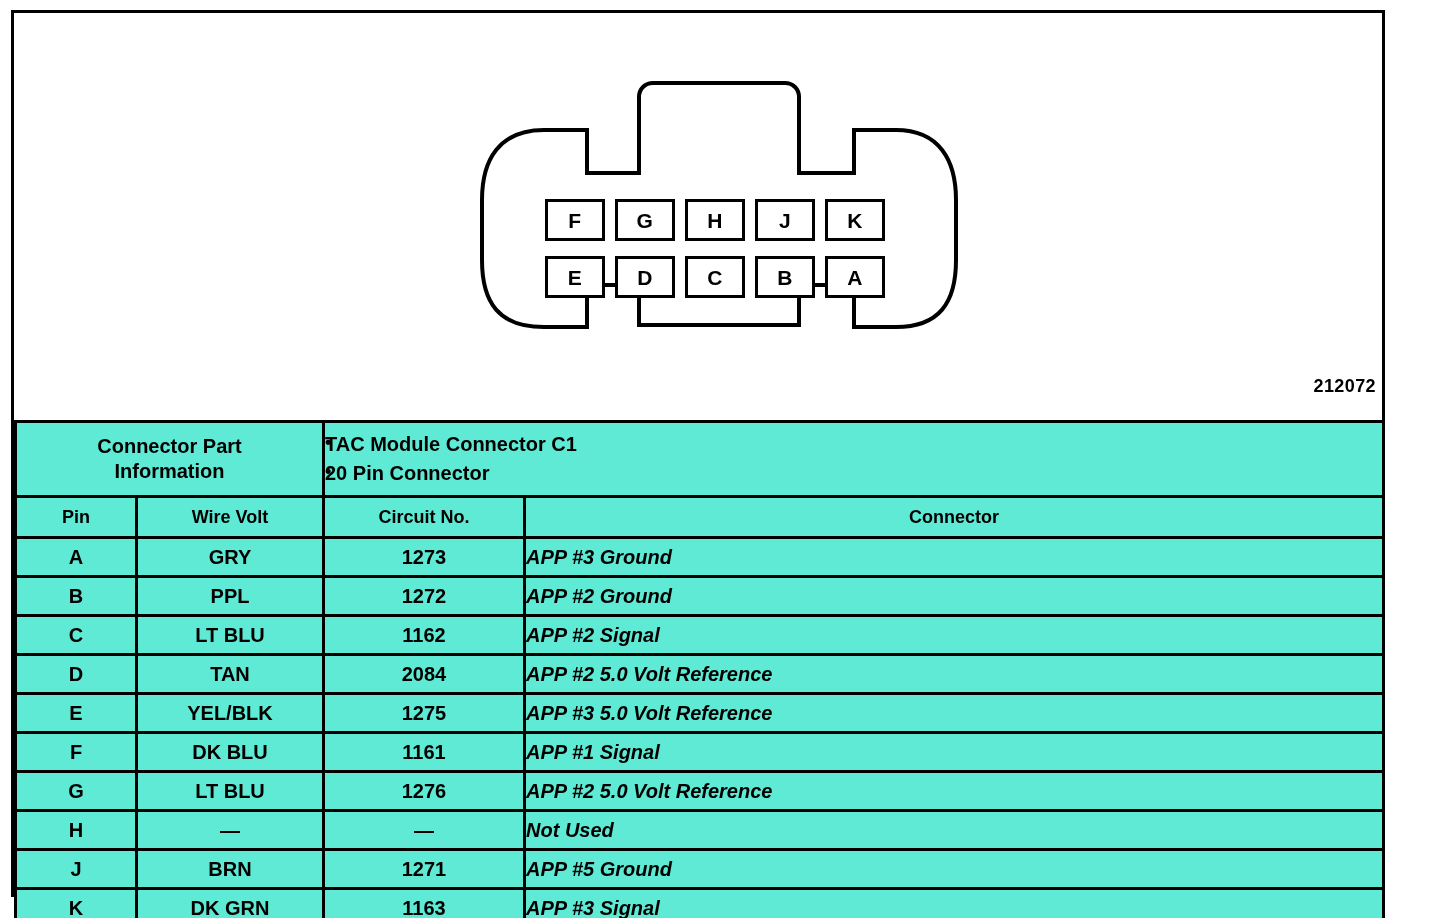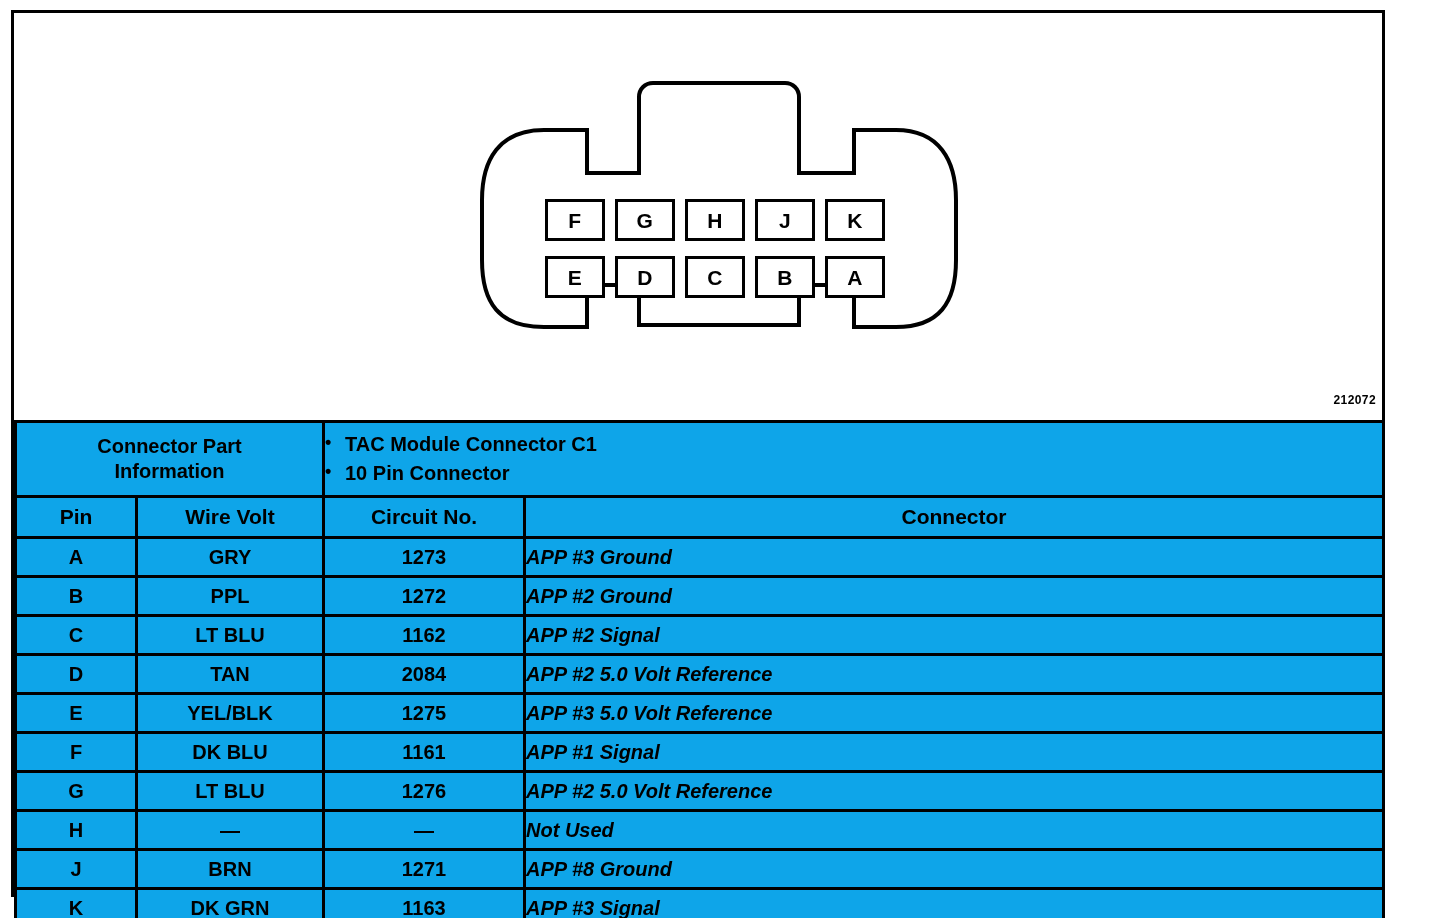--- a/index.html
+++ b/index.html
@@ -84,43 +84,43 @@
     justify-content: center;
     font-size: 21px;
     font-weight: 700;
     line-height: 1;
     letter-spacing: 0.5px;
   }
 
   .fig-number {
     position: absolute;
     right: 6px;
-    bottom: 10px;
-    font-size: 12px;
+    bottom: 20px;
+    font-size: 18px;
     font-weight: 700;
     letter-spacing: 0.4px;
   }
 
   
   .conn-table {
     position: absolute;
     left: 14px;
     top: 420px;
     width: 1368px;
     border-collapse: collapse;
     table-layout: fixed;
   }
   .conn-table td, .conn-table th {
     border: 3px solid #000;
     padding: 0;
     margin: 0;
     font-size: 20px;
     font-weight: 700;
     vertical-align: middle;
-    background: #0ea5e9;
+    background: #5eead4;
   }
 
   
   col.c-pin  { width: 121px; }
   col.c-wire { width: 187px; }
   col.c-circ { width: 201px; }
   col.c-func { width: 859px; }
 
   .info-row td {
     height: 72px;
@@ -138,35 +138,34 @@
     font-weight: 700;
     line-height: 1.45;
   }
   .info-bullets ul {
     margin: 0;
     padding: 0;
     list-style: none;
   }
   .info-bullets li {
     position: relative;
-    padding-left: 20px;
     white-space: nowrap;
   }
   .info-bullets li::before {
     content: "\2022";
     position: absolute;
     left: 0;
     top: -1px;
     font-size: 18px;
   }
 
   .head-row th {
     height: 38px;
     text-align: center;
-    font-size: 21px;
+    font-size: 18px;
     font-weight: 700;
   }
 
   .data-row td {
     height: 36px;
   }
   .cell-center { text-align: center; }
   .cell-func {
     text-align: left;
     padding-left: 9px;
@@ -249,21 +248,21 @@
     <tbody>
 
       <tr class="info-row">
         <td class="info-label" colspan="2">
           <span>Connector Part</span><br>
           <span>Information</span>
         </td>
         <td class="info-bullets" colspan="2">
           <ul>
             <li>TAC Module Connector C1</li>
-            <li>10 Pin Connector</li>
+            <li>20 Pin Connector</li>
           </ul>
         </td>
       </tr>
 
       <tr class="head-row">
         <th>Pin</th>
         <th>Wire Volt</th>
         <th>Circuit No.</th>
         <th>Connector</th>
       </tr>
@@ -321,21 +320,21 @@
         <td class="cell-center">H</td>
         <td class="cell-center">—</td>
         <td class="cell-center">—</td>
         <td class="cell-func">Not Used</td>
       </tr>
 
       <tr class="data-row">
         <td class="cell-center">J</td>
         <td class="cell-center">BRN</td>
         <td class="cell-center">1271</td>
-        <td class="cell-func">APP #8 Ground</td>
+        <td class="cell-func">APP #5 Ground</td>
       </tr>
 
       <tr class="data-row">
         <td class="cell-center">K</td>
         <td class="cell-center">DK GRN</td>
         <td class="cell-center">1163</td>
         <td class="cell-func">APP #3 Signal</td>
       </tr>
 
     </tbody>

